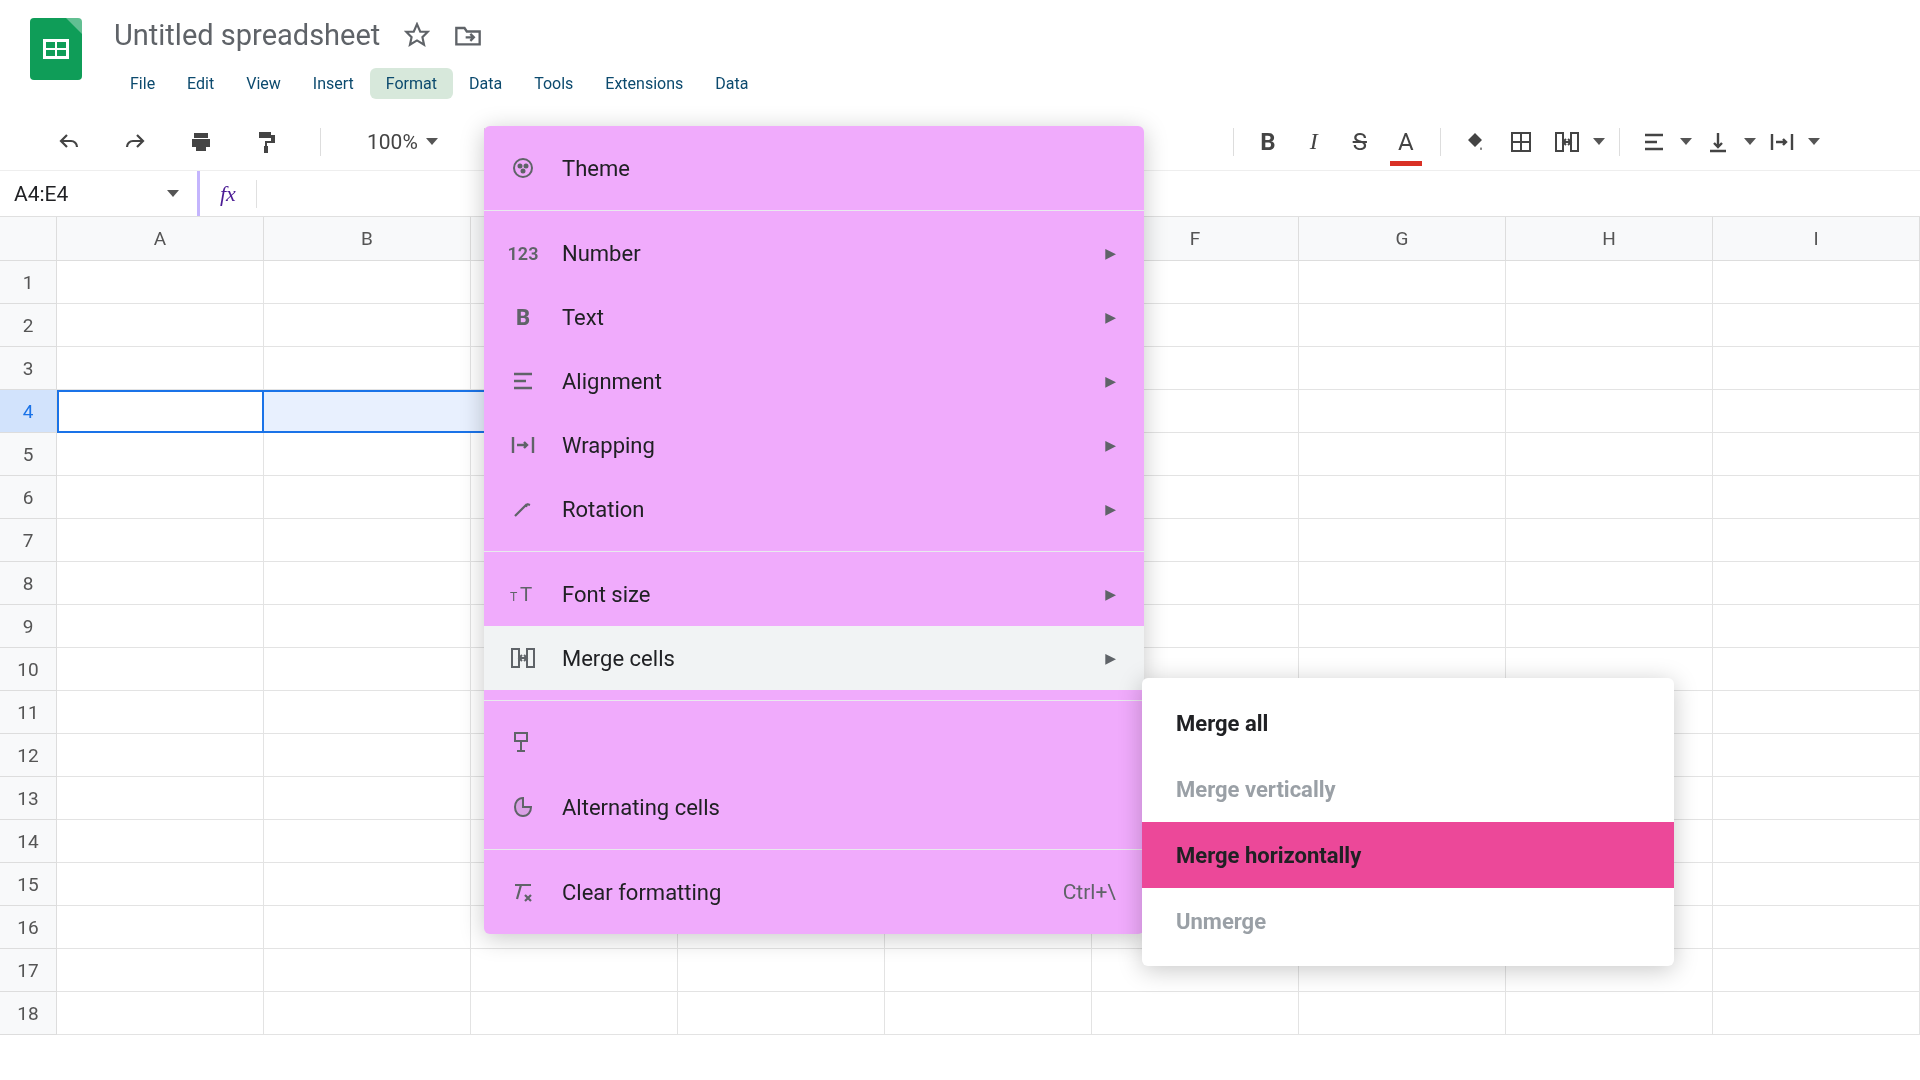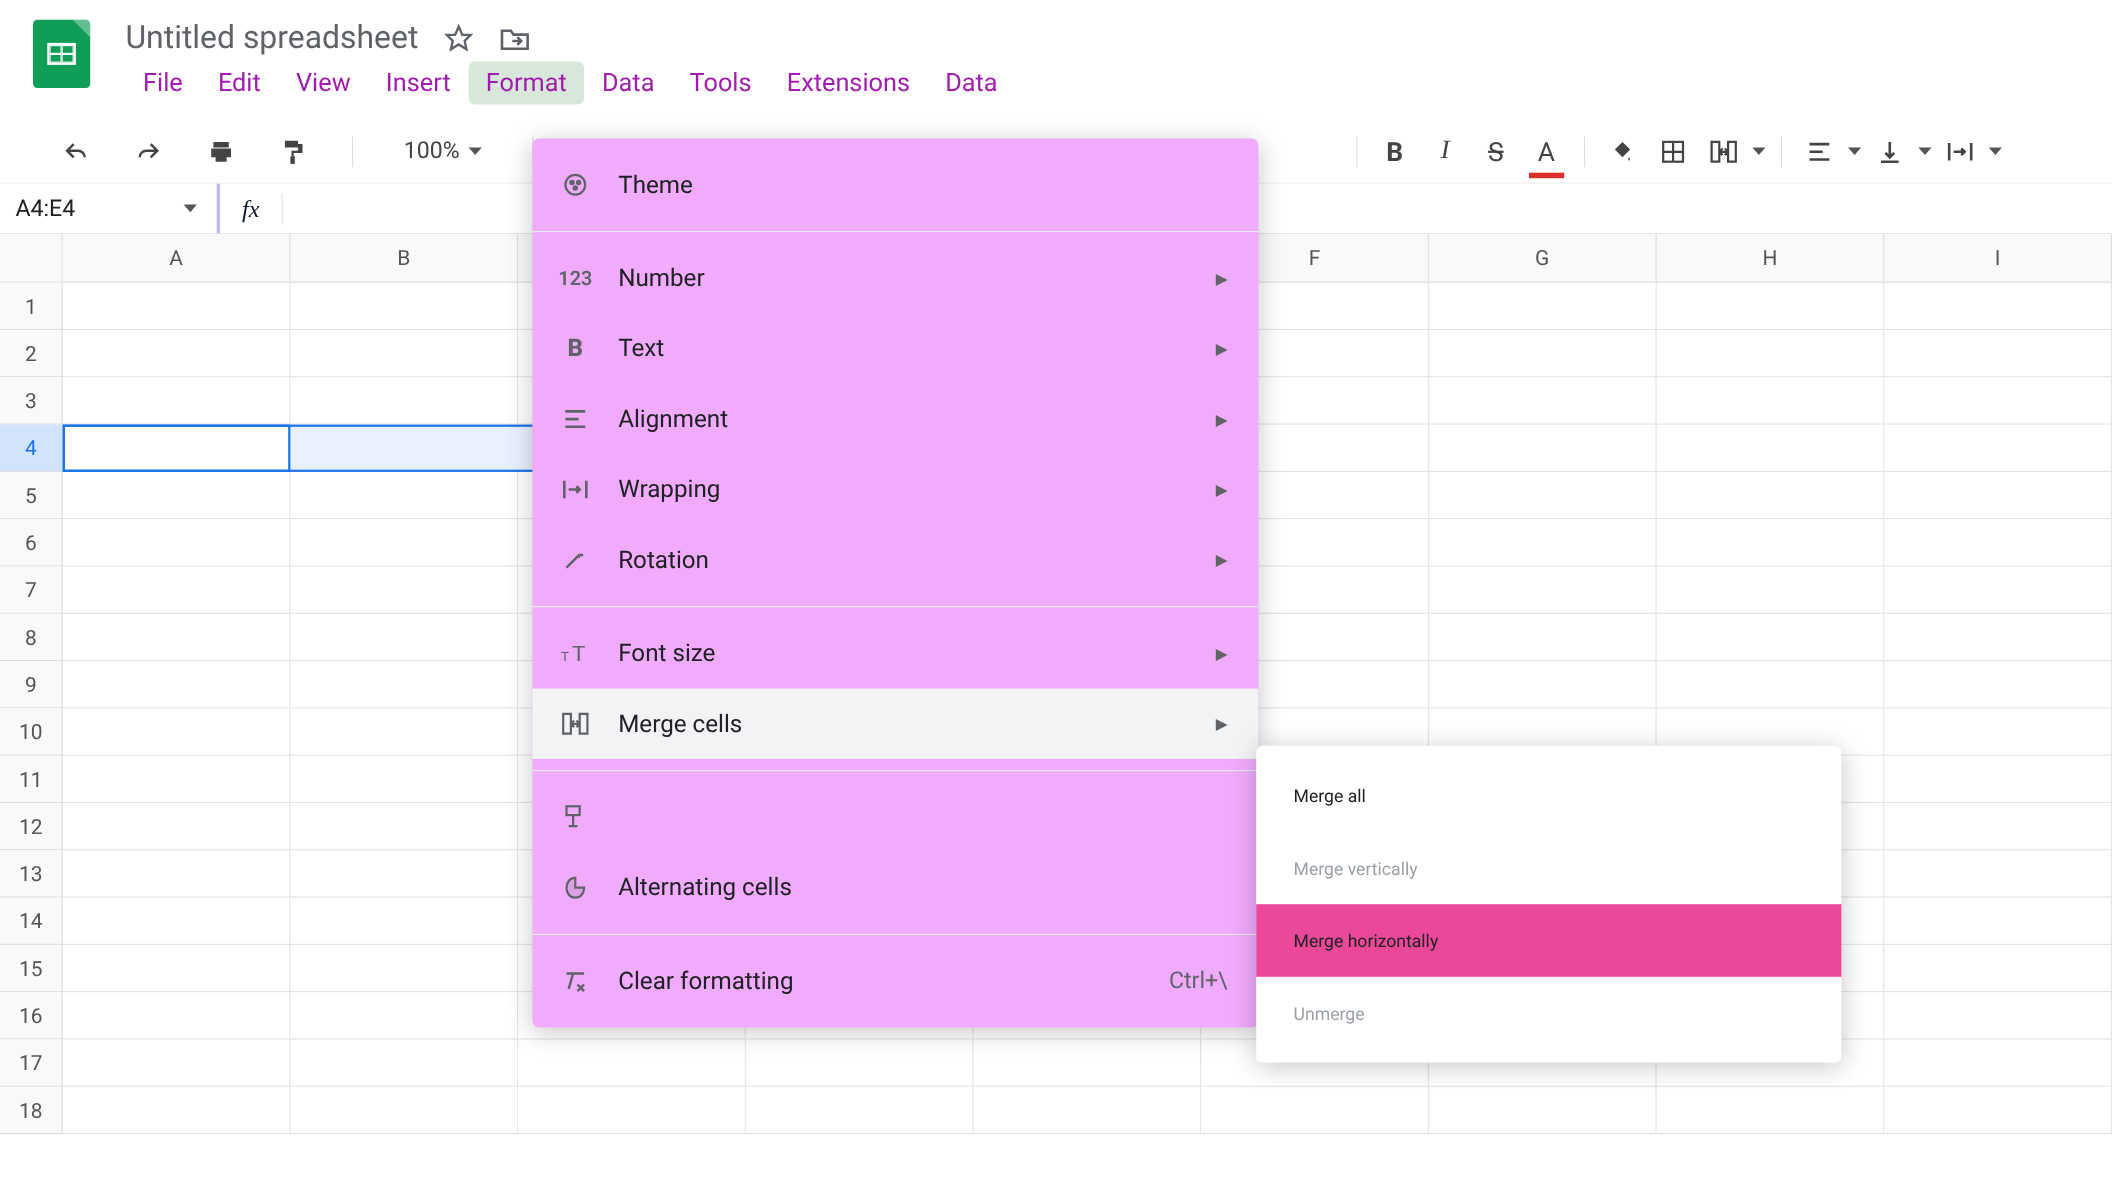--- a/index.html
+++ b/index.html
@@ -53,22 +53,23 @@
     font-weight:400;
   }
   .star, .move {
     color:#5f6368;
     font-size:26px;
     cursor:pointer;
   }
   .menubar {
     display:flex;
     gap: 0;
-    font-size: 23px;
-    color:#a21caf;
+    font-size: 16px;
+    color:#0c4a6e;
+    margin-top:12px;
   }
   .menubar .menu-item {
     padding: 6px 16px;
     border-radius:6px;
     cursor:pointer;
   }
   .menubar .menu-item.active {
     background:#d7e8db;
   }
   
@@ -110,21 +111,21 @@
   
   .namebar {
     display:flex;align-items:center;
     height:46px;border-bottom:1px solid #e0e0e0;
   }
   .namebox {
     width:200px;display:flex;align-items:center;justify-content:space-between;
     padding:0 18px 0 14px;font-size:21px;color:#202124;
     border-right:3px solid #c4b5fd;height:100%;
   }
-  .fx { font-style:italic;font-family:Georgia,serif;color:#0f172a;font-size:22px;padding:0 20px;text-align:right;}
+  .fx { font-style:italic;font-family:Georgia,serif;color:#4c1d95;font-size:22px;padding:0 20px;text-align:right;}
   .fx-sep {width:1px;height:28px;background:#e0e0e0;}
   
   .sheet {
     display:flex;
     height:calc(1080px - 250px);
     position:relative;
   }
   .corner {
     width:84px;height:44px;border-right:1px solid #ddd;border-bottom:1px solid #ddd;background:#f8f9fa;
   }
@@ -188,21 +189,22 @@
   
   .submenu {
     position:absolute;
     left:1142px; top:678px;
     width:532px;
     background:#fff;
     border-radius:6px;
     box-shadow:0 4px 24px rgba(0,0,0,.22);
     padding:12px 0;
     z-index:60;
-    font-size:16px;
+    font-size:22px;
+    font-weight:bold;
   }
   .sub-item {
     height:66px;display:flex;align-items:center;padding:0 34px;cursor:pointer;
   }
   .sub-item.hover { background:#ec4899;}
   .sub-item.disabled { color:#9aa0a6;cursor:default;}
   svg { display:block; }
 </style>
 </head>
 <body>

